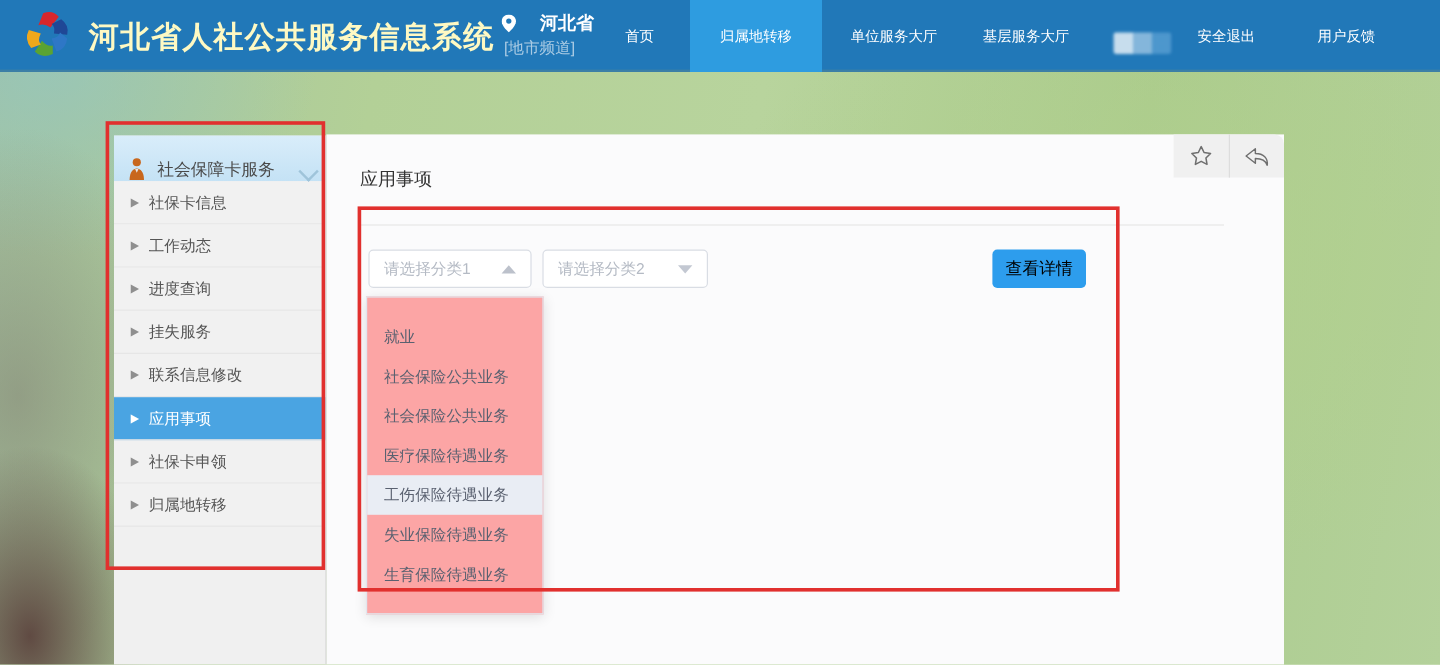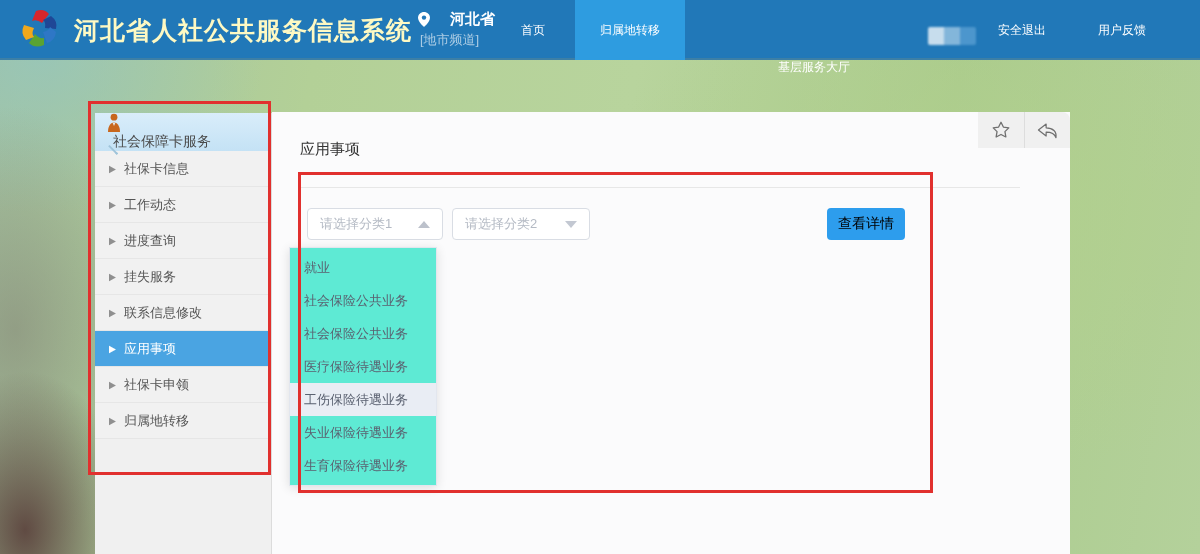--- a/index.html
+++ b/index.html
@@ -22,30 +22,30 @@
   .logo{position:absolute;left:16px;top:7px;width:46px;height:46px;}
   .app-title{position:absolute;left:74px;top:0;height:60px;display:flex;align-items:center;color:#fef9c3;font-size:25px;font-weight:bold;letter-spacing:1px;}
   .loc{position:absolute;left:418px;top:10px;width:86px;color:#fff;}
   .loc-top{display:flex;align-items:center;gap:20px;font-size:15px;font-weight:bold;font-family:Liberation Serif, serif;}
   .loc-channel{font-size:13px;color:rgba(255,255,255,.62);margin-top:2px;margin-left:2px;}
   .nav-item{position:absolute;top:0;height:60px;display:flex;align-items:center;justify-content:center;color:#fff;font-size:12px;cursor:pointer;}
   .nav-item.active{background:#2e9ce0;}
   .nav-home{left:505px;width:56px;}
   .nav-personal{left:575px;width:110px;}
   .nav-unit{left:693px;width:104px;}
-  .nav-grass{left:764px;width:100px;margin-top:37px;}
+  .nav-grass{left:805px;width:100px;}
   .nav-logout{left:985px;width:74px;}
   .nav-feedback{left:1086px;width:72px;}
   .redacted{position:absolute;left:928px;top:27px;width:48px;height:18px;border-radius:2px;
     background:linear-gradient(90deg,rgba(255,255,255,.75) 0 34%,rgba(214,233,247,.55) 34% 66%,rgba(120,180,225,.5) 66% 100%);
     filter:blur(1.2px);}
 
   
   .sidebar{position:absolute;left:95px;top:113px;width:177px;height:441px;background:#f0f0f0;border-right:1px solid #dcdcdc;box-sizing:border-box;}
-  .side-header{height:38px;display:flex;align-items:flex-start;background:linear-gradient(#d9edfa,#c4e2f5);padding:0 10px;box-sizing:border-box;cursor:pointer;flex-direction:column;}
+  .side-header{height:38px;display:flex;align-items:flex-end;background:linear-gradient(#d9edfa,#c4e2f5);padding:0 10px;box-sizing:border-box;cursor:pointer;}
   .side-header .label{flex:1;margin-left:8px;font-size:14px;color:#4a4a4a;}
   .chev{width:10px;height:10px;border-right:2px solid #9fc4da;border-bottom:2px solid #9fc4da;transform:rotate(45deg) translateY(-3px);}
   .side-item{height:36px;display:flex;align-items:center;padding-left:14px;box-sizing:border-box;font-size:13px;color:#555;border-bottom:1px solid #e6e6e6;cursor:pointer;background:#f1f1f1;}
   .side-item .tri{font-size:9px;color:#8f8f8f;margin-right:8px;transform:scaleY(1.1);}
   .side-item.active{background:#4aa4e2;color:#fff;}
   .side-item.active .tri{color:#fff;}
 
   
   .panel{position:absolute;left:272px;top:112px;width:798px;height:442px;background:#fbfbfc;}
   .tools{position:absolute;left:706px;top:0;width:92px;height:36px;background:#f0f0f0;border-radius:0 8px 0 0;display:flex;}
@@ -56,21 +56,21 @@
 
   .fselect{position:absolute;top:96px;height:32px;background:#fff;border:1px solid #d9dde4;border-radius:4px;box-sizing:border-box;display:flex;align-items:center;padding:0 12px;font-size:13px;color:#b4bac4;cursor:pointer;}
   .fselect .arrow{margin-left:auto;width:0;height:0;border-left:6px solid transparent;border-right:6px solid transparent;}
   .arrow.up{border-bottom:7px solid #bcc1cb;}
   .arrow.down{border-top:7px solid #c3c8d2;}
   .sel1{left:35px;width:136px;}
   .sel2{left:180px;width:138px;}
   .sel3{left:328px;width:216px;}
   .detail-btn{position:absolute;left:555px;top:96px;width:78px;height:32px;background:#2d9ded;color:#000000;font-size:14px;border:none;border-radius:4px;display:flex;align-items:center;justify-content:center;cursor:pointer;}
 
-  .dropdown{position:absolute;left:17px;top:135px;width:146px;background:#5eead4;border:1px solid #e2e6ee;box-shadow:0 2px 10px rgba(0,0,0,.12);padding:3px 0;z-index:5;}
+  .dropdown{position:absolute;left:33px;top:135px;width:146px;background:#fca5a5;border:1px solid #e2e6ee;box-shadow:0 2px 10px rgba(0,0,0,.12);padding:16px 0;z-index:5;}
   .dd-option{height:33px;display:flex;align-items:center;padding-left:14px;font-size:13px;color:#5a6170;cursor:pointer;}
   .dd-option.highlighted{background:#e9edf4;}
 
   
   .anno{position:absolute;border:3px solid #e1302e;box-sizing:border-box;pointer-events:none;z-index:9;}
   .anno-sidebar{left:88px;top:101px;width:183px;height:374px;}
   .anno-filter{left:298px;top:172px;width:635px;height:321px;}
 
   svg{display:block;}
 </style>
@@ -103,20 +103,21 @@
               <circle cx="6" cy="5.6" r="2.2" fill="#2178b8"></circle>
             </svg>
         </span>
         <span>河北省</span>
       </div>
       <div class="loc-channel">[地市频道]</div>
     </div>
 
     <div class="nav-item nav-home">首页</div>
     <div class="nav-item nav-personal active">归属地转移</div>
+    <div class="nav-item nav-unit">单位服务大厅</div>
     <div class="nav-item nav-grass">基层服务大厅</div>
     <div class="redacted"></div>
     <div class="nav-item nav-feedback">用户反馈</div>
     <div class="nav-item nav-logout">安全退出</div>
   </div>
 
   <div class="panel">
     <div class="tools">
       <div class="tool-btn">
         <svg width="22" height="22" viewBox="0 0 24 24">

